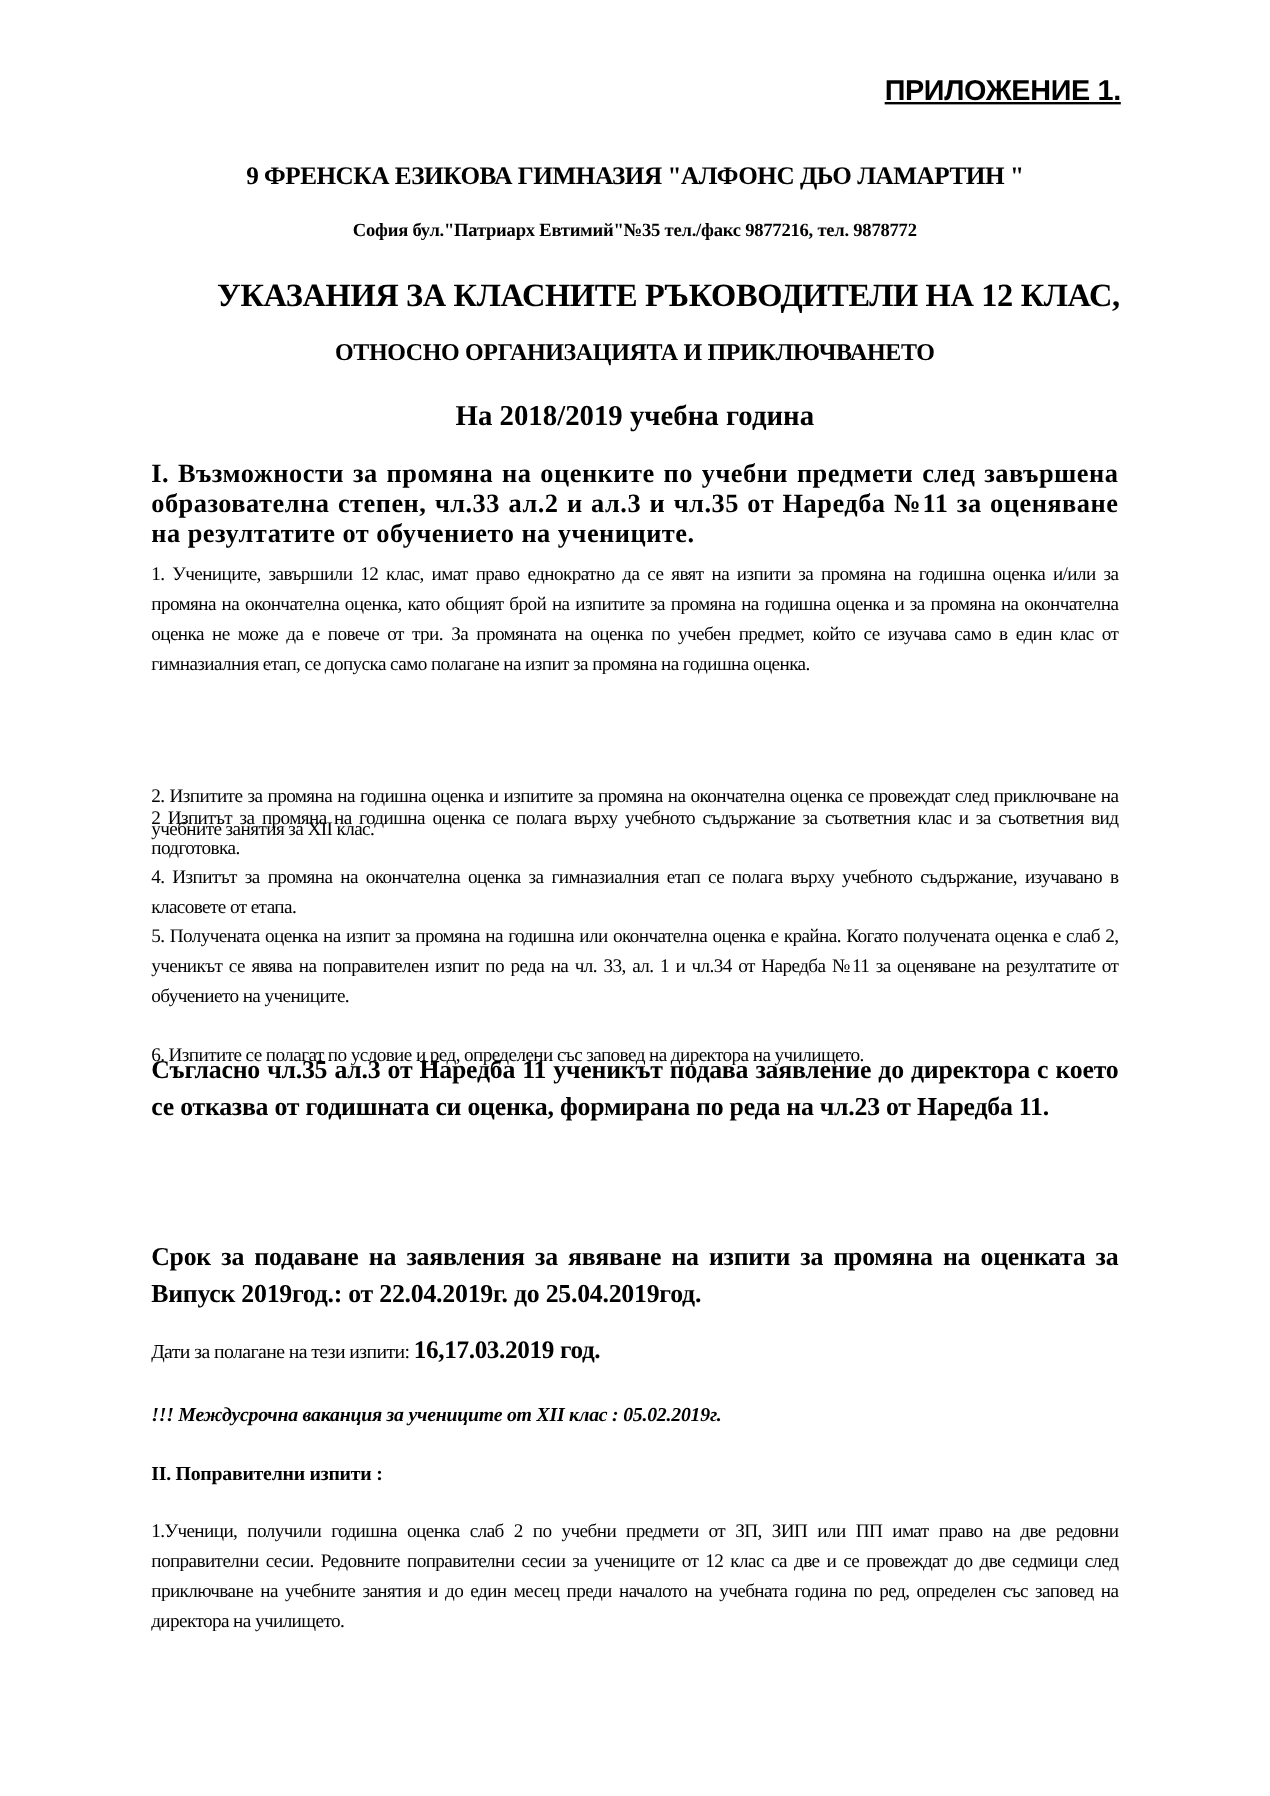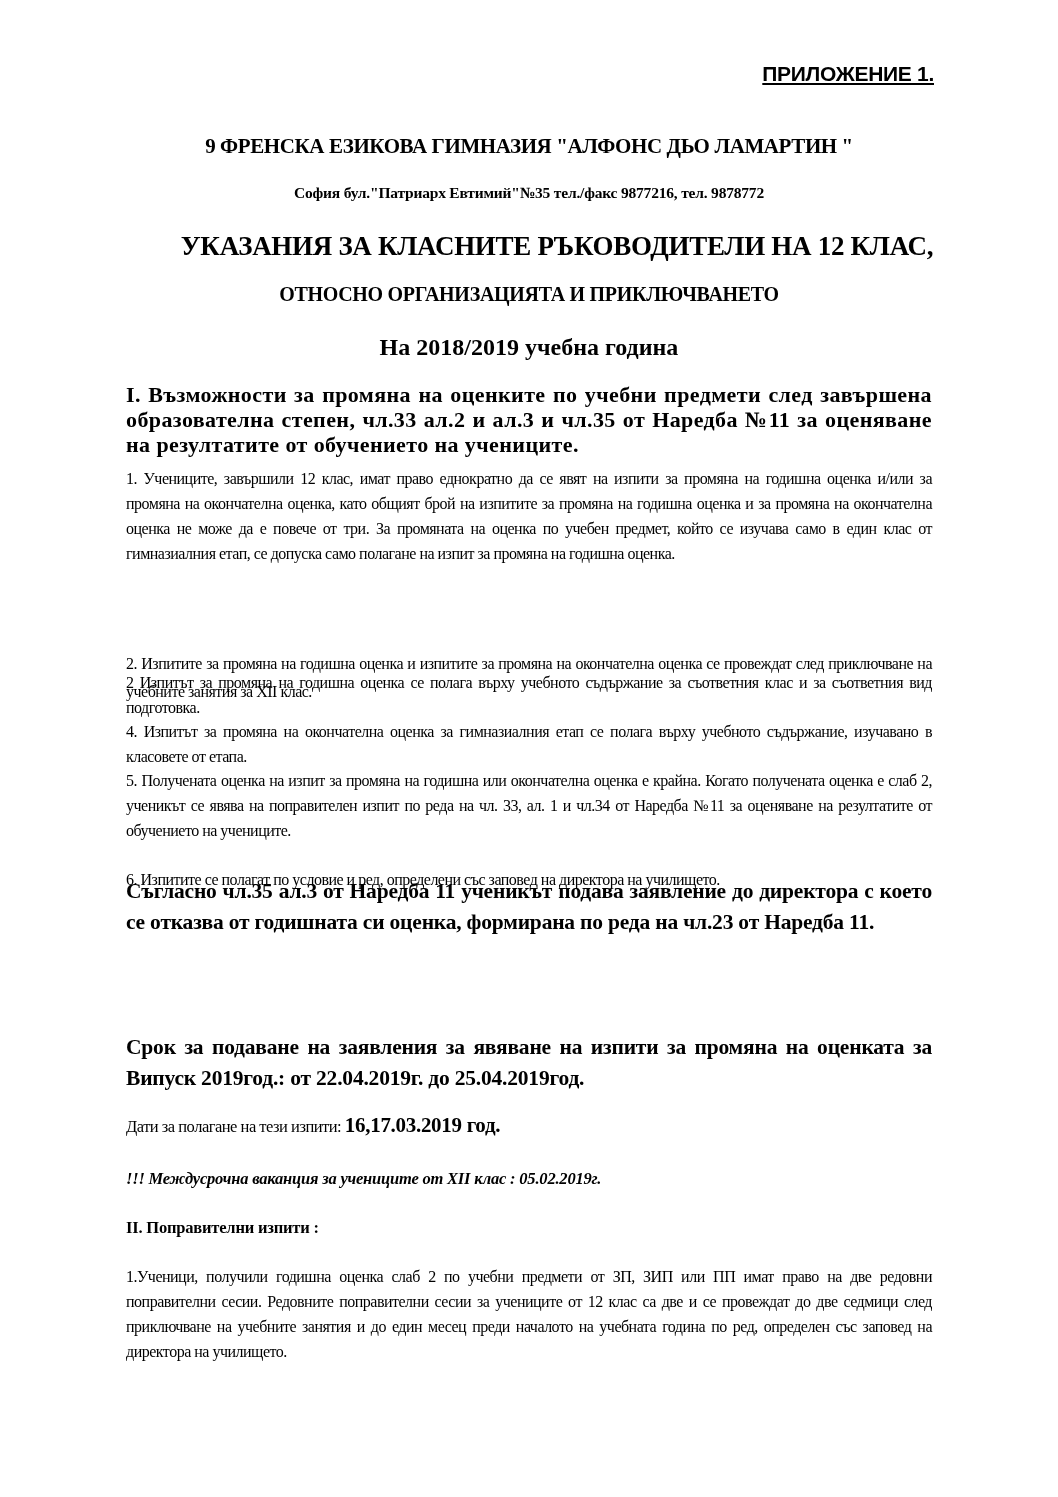--- a/index.html
+++ b/index.html
@@ -8,21 +8,21 @@
       height: 1497px;
       position: relative;
       overflow: hidden;
       color: #000;
       font-family: "Liberation Serif", "DejaVu Serif", serif;
     }
     .abs { position: absolute; }
     .annex {
       right: 124px; top: 62px;
       font-family: "Liberation Sans", "DejaVu Sans", sans-serif;
-      font-weight: bold; font-size: 21px; text-decoration: underline;
+      font-weight: bold; font-size: 24px; text-decoration: underline;
       letter-spacing: -0.3px;
     }
     .center { left: 0; width: 1058px; text-align: center; font-weight: bold; }
     .school { top: 134px; font-size: 21px; letter-spacing: -0.4px; }
     .address { top: 184px; font-size: 15.5px; letter-spacing: -0.2px; }
     .title1 { top: 231px; font-size: 27px; letter-spacing: -0.3px; padding-left: 28px; }
     .title2 { top: 283px; font-size: 20px; letter-spacing: -0.3px; }
     .title3 { top: 334px; font-size: 24px; }
     .body-block {
       left: 126px; width: 806px;

